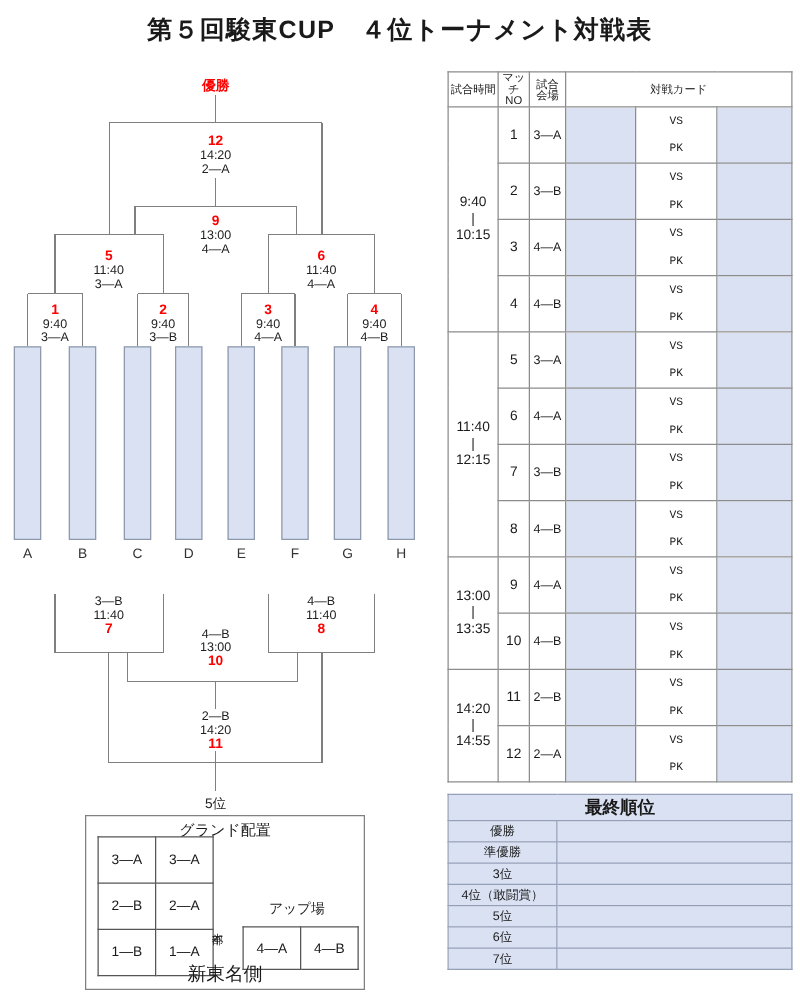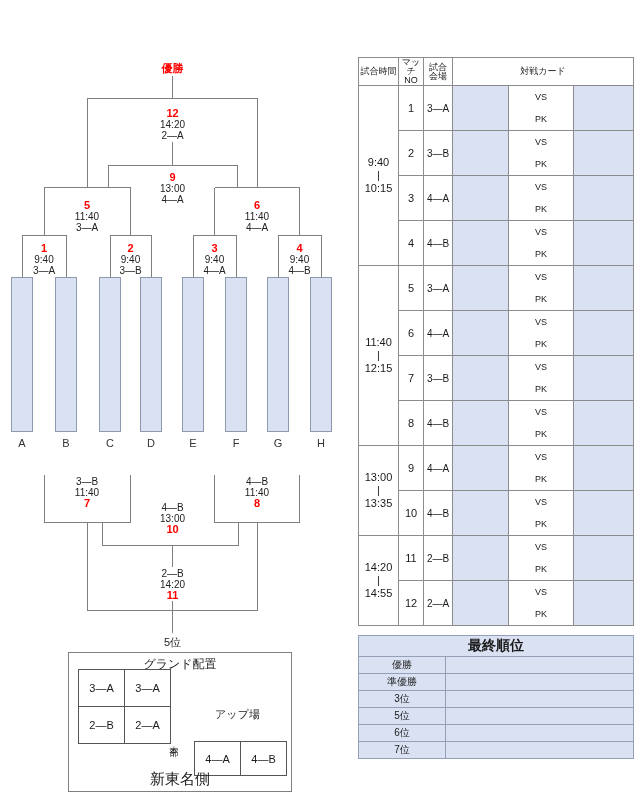--- a/index.html
+++ b/index.html
@@ -21,49 +21,50 @@
   #sched{left:358px;top:57px;}
   #sched table{border-collapse:collapse;table-layout:fixed;width:275px;border:1.5px solid #404040;}
   #sched td{border:1px solid #8c8c8c;text-align:center;vertical-align:middle;padding:0;overflow:hidden;}
   #sched tr.hrow{height:20px;}
   #sched tr.mrow{height:44px;}
   #sched .hcell{font-size:9px;line-height:9px;white-space:pre-line;}
   #sched .tg{font-size:11px;line-height:13px;white-space:pre-line;background:#fff;}
   #sched .no-cell{font-size:11px;}
   #sched .venue-cell{font-size:10px;}
   #sched .slot-cell{background:#d9e1f2;}
-  #sched .vspk-cell{font-size:9px;}
+  #sched .vspk-cell{font-size:9px;font-family:Liberation Mono, monospace;}
   #sched .vspk-cell .vv{height:22px;line-height:22px;}
   #sched .gstart td{border-top-color:#404040;}
   
   #stand{left:358px;top:635px;}
   #stand table{border-collapse:collapse;table-layout:fixed;width:275px;border:1.5px solid #404040;}
   #stand td{border:1px solid #95a0b8;background:#d9e1f2;text-align:center;vertical-align:middle;padding:0;}
   #stand tr.shead{height:21px;padding-left:17px;}
   #stand tr.srow{height:17px;}
   #stand .stitle{font-size:14px;font-weight:bold;}
   #stand .slabel{font-size:10px;}
   
   #ground{left:68px;top:652px;width:224px;height:140px;border:1px solid #808080;box-sizing:border-box;}
   #ground .gtitle{position:absolute;top:3px;left:0;width:100%;text-align:center;font-size:12px;}
   #ground table{border-collapse:collapse;table-layout:fixed;}
   #gmain{position:absolute;left:9px;top:16px;}
   #gmain td{width:43px;height:34px;border:1px solid #555;text-align:center;font-size:11px;}
   #honbu{position:absolute;left:99px;top:86px;writing-mode:vertical-rl;font-size:9px;line-height:11px;letter-spacing:1px;}
-  #uplabel{position:absolute;left:125px;top:54px;width:87px;text-align:center;font-size:11px;}
+  #uplabel{position:absolute;left:125px;top:66px;width:87px;text-align:center;font-size:11px;}
   #gup{position:absolute;left:125px;top:88px;}
   #gup td{width:43px;height:31px;border:1px solid #555;text-align:center;font-size:11px;}
   #ground .gbottom{position:absolute;bottom:2px;left:0;width:100%;text-align:center;font-size:15px;}
   svg{position:absolute;left:0;top:0;}
 </style>
 </head>
 <body>
 
 <div id="app">
 
+  <div class="abs" id="title">第５回駿東CUP　４位トーナメント対戦表</div>
 
   <svg width="640" height="806" viewBox="0 0 640 806" shape-rendering="crispEdges">
     <path d="M172.5 76 V98 M87.5 98 H257.5 M87.5 98 V187.5 M257.5 98 V187.5
              M172.5 142 V165 M108 165 H237 M108 165 V187.5 M237 165 V187.5
              M44 187.5 H130.5 M214.5 187.5 H299.5
              M44 187.5 V235 M130.5 187.5 V235 M214.5 187.5 V235 M299.5 187.5 V235
              M22 235 H66 M110 235 H151 M193 235 H236 M278 235 H321
              M22 235 V277 M66 235 V277 M110 235 V277 M151 235 V277
              M193 235 V277 M236 235 V277 M278 235 V277 M321 235 V277" fill="none" stroke="#7f7f7f" stroke-width="1"></path>
     <path d="M44 475 V522 H130.5 V475 M214.5 475 V522 H299.5 V475
@@ -314,20 +315,24 @@
     <table id="gmain">
       <tbody>
           <tr>
         <td>3—A</td>
         <td>3—A</td>
       </tr>
       <tr>
         <td>2—B</td>
         <td>2—A</td>
       </tr>
+      <tr>
+        <td>1—B</td>
+        <td>1—A</td>
+      </tr>
     </tbody>
       </table>
     <div id="honbu">本部</div>
     <div id="uplabel">アップ場</div>
     <table id="gup">
       <tbody>
           <tr>
         <td>4—A</td>
         <td>4—B</td>
       </tr>
@@ -352,20 +357,24 @@
       </tr>
       <tr class="srow">
         <td class="slabel">準優勝</td>
         <td></td>
       </tr>
       <tr class="srow">
         <td class="slabel">3位</td>
         <td></td>
       </tr>
       <tr class="srow">
+        <td class="slabel">4位（敢闘賞）</td>
+        <td></td>
+      </tr>
+      <tr class="srow">
         <td class="slabel">5位</td>
         <td></td>
       </tr>
       <tr class="srow">
         <td class="slabel">6位</td>
         <td></td>
       </tr>
       <tr class="srow">
         <td class="slabel">7位</td>
         <td></td>

